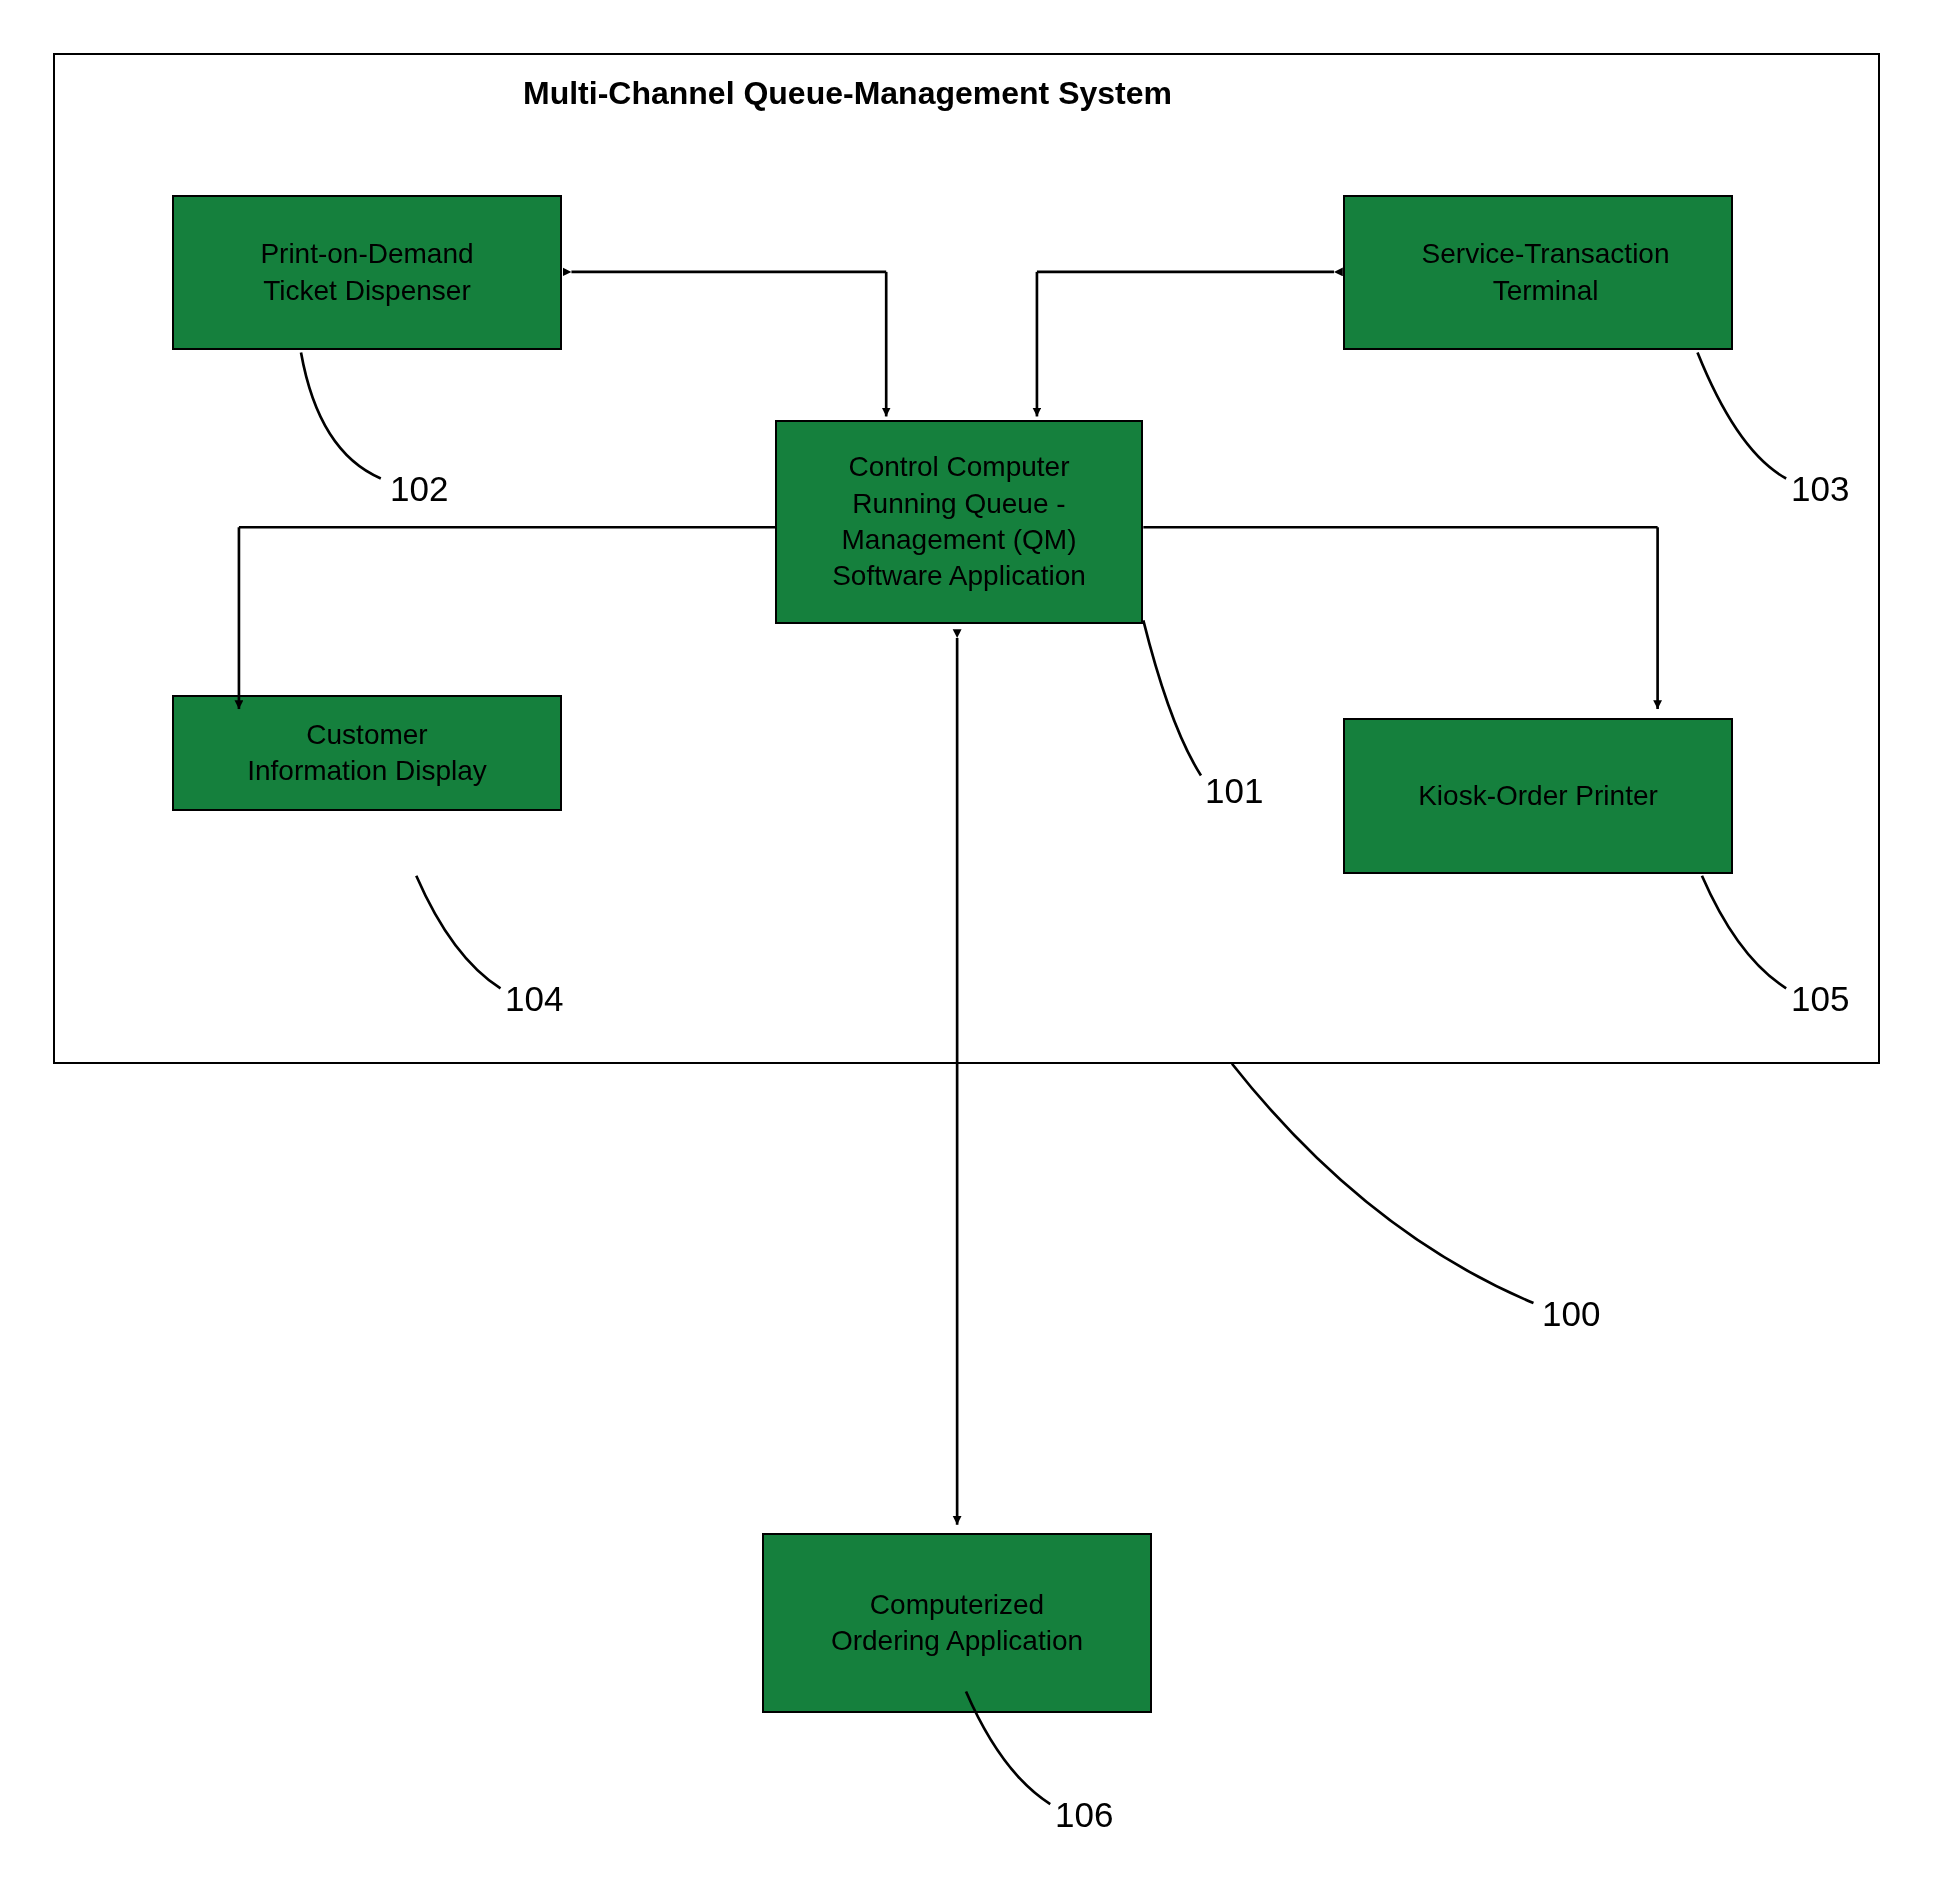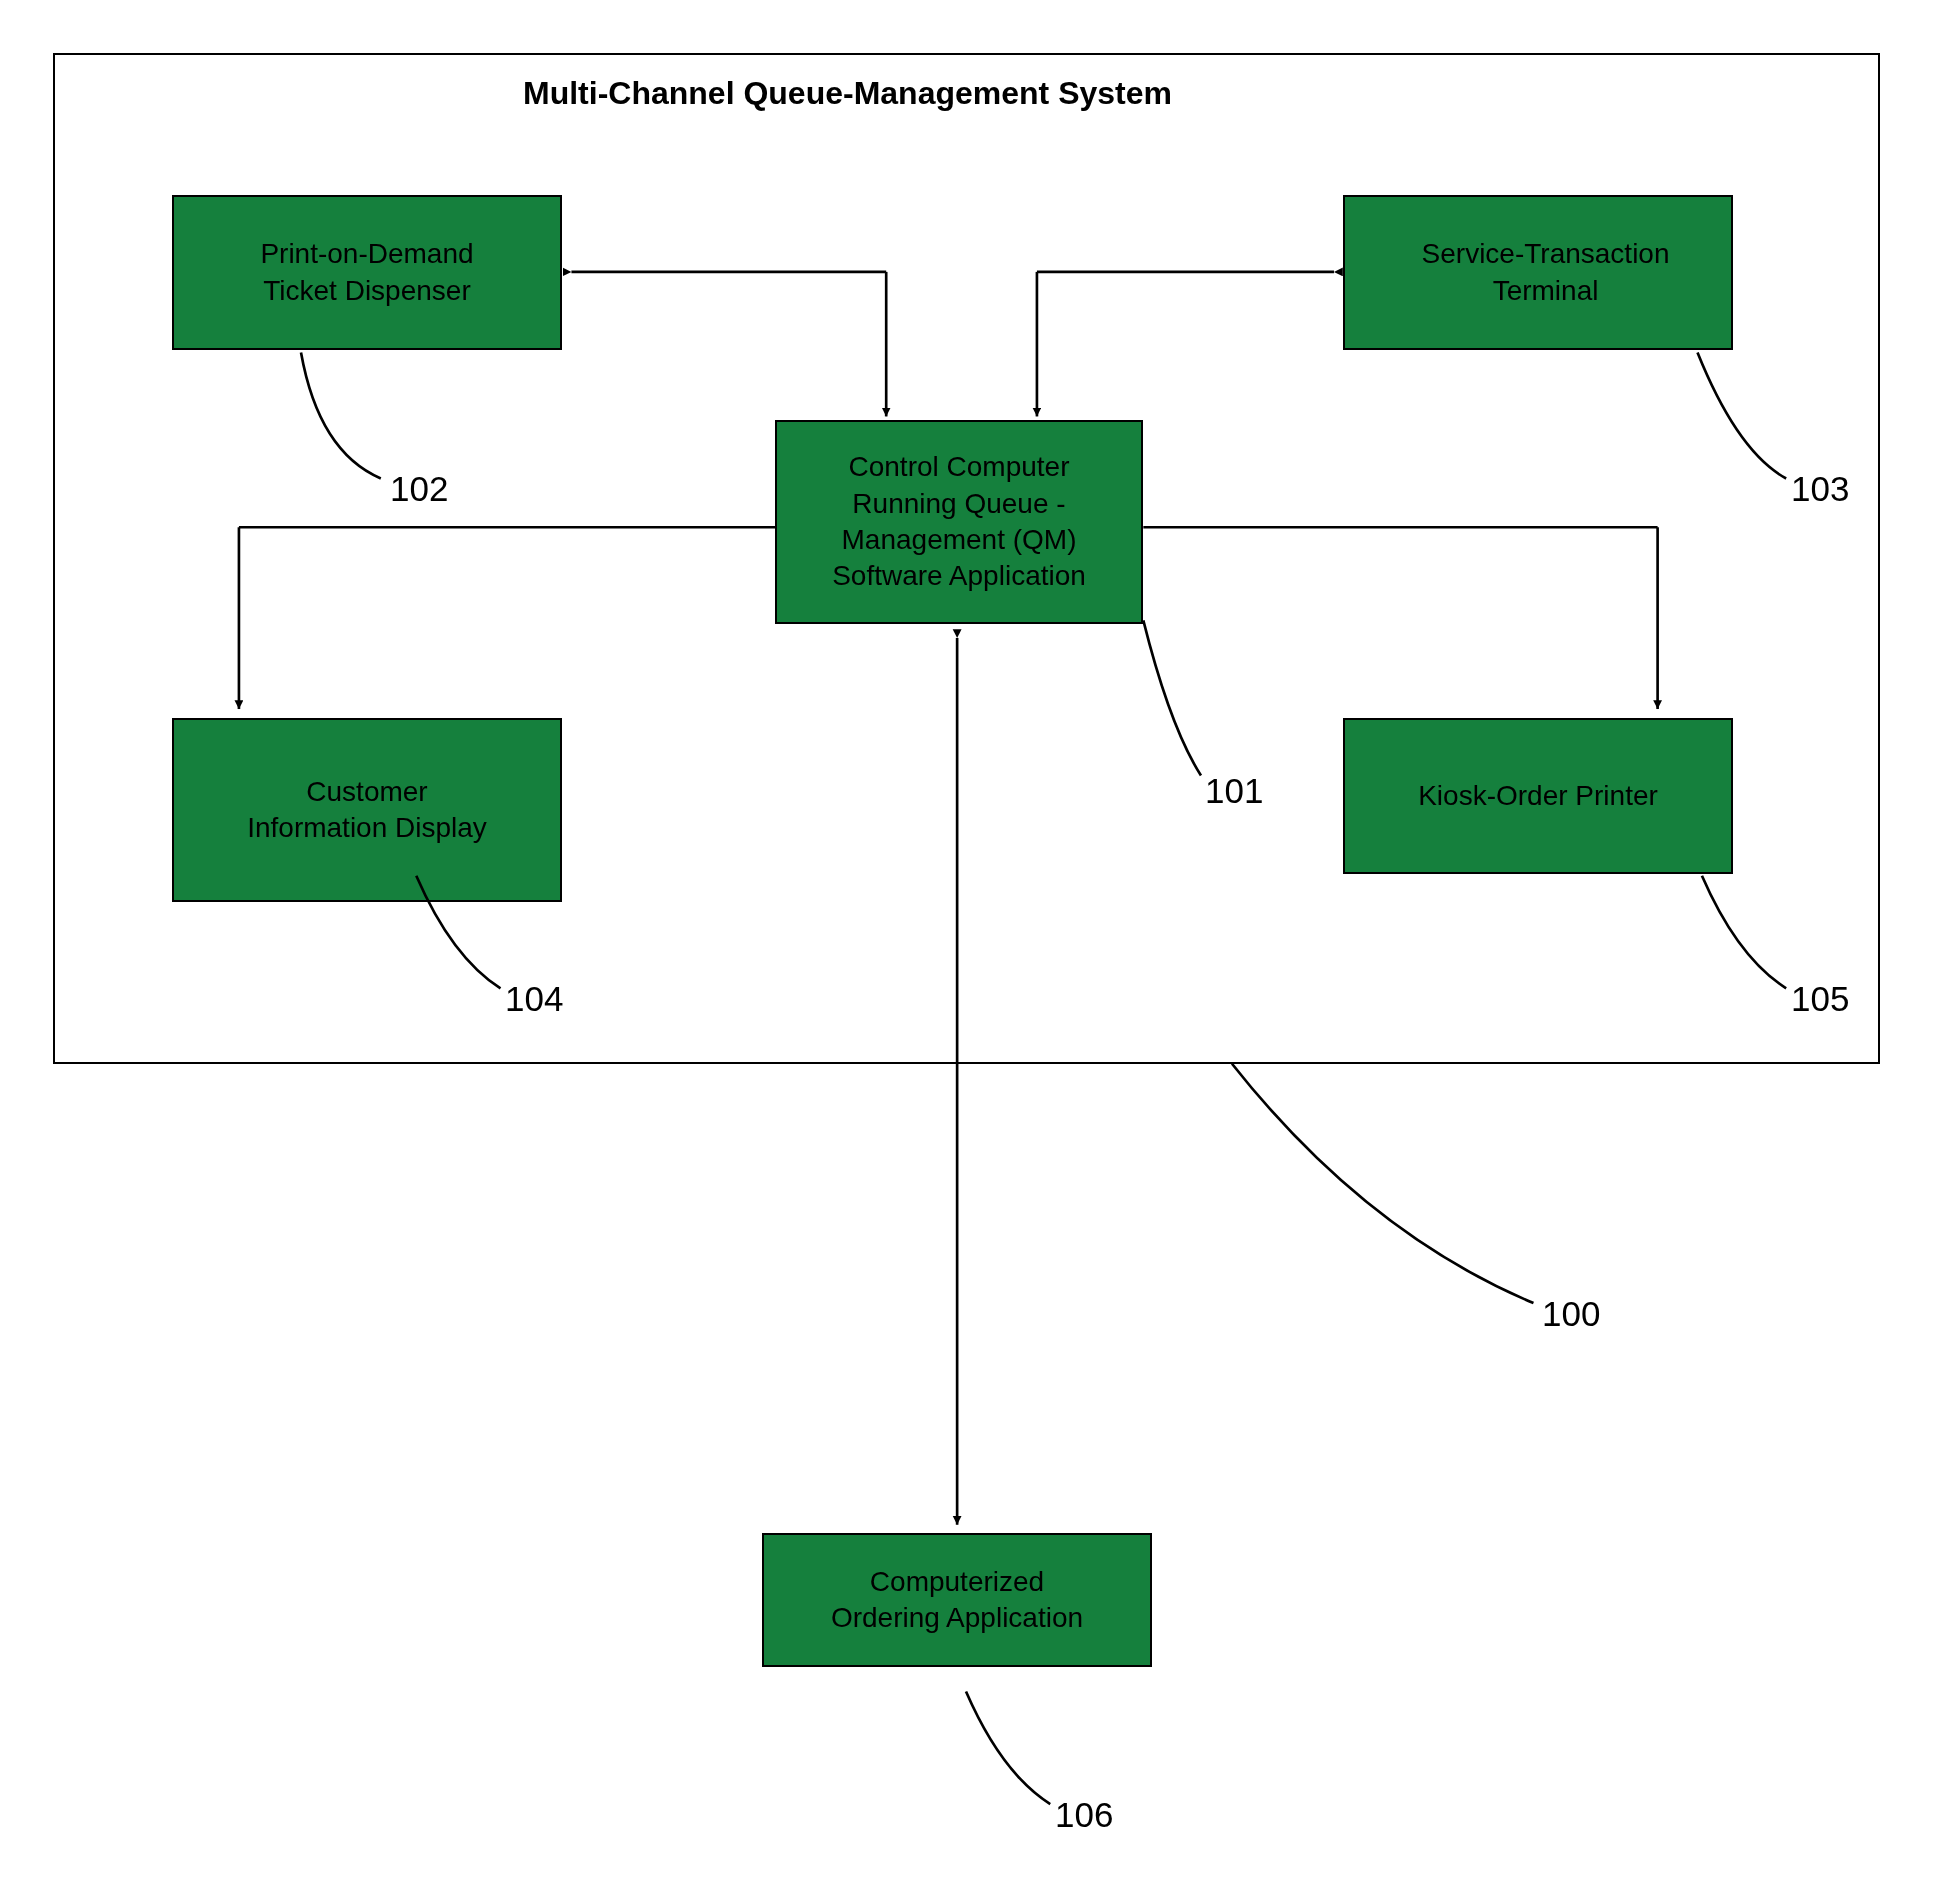--- a/index.html
+++ b/index.html
@@ -61,26 +61,26 @@
 Ticket Dispenser</div>
 
   <div class="box" style="left:1308px; top:160px; width:390px; height:155px; white-space:pre-line;padding-left:24px;">Service-Transaction
 Terminal</div>
 
   <div class="box" style="left:740px; top:385px; width:368px; height:204px; white-space:pre-line;">Control Computer
 Running Queue -
 Management (QM)
 Software Application</div>
 
-  <div class="box" style="left:137px; top:683px; width:390px; height:184px; white-space:pre-line;">Customer
+  <div class="box" style="left:137px; top:660px; width:390px; height:116px; white-space:pre-line;">Customer
 Information Display</div>
 
   <div class="box" style="left:1308px; top:683px; width:390px; height:156px;">Kiosk-Order Printer</div>
 
-  <div class="box" style="left:727px; top:1498px; width:390px; height:134px; white-space:pre-line;">Computerized
+  <div class="box" style="left:727px; top:1498px; width:390px; height:180px; white-space:pre-line;">Computerized
 Ordering Application</div>
 
   <div class="ref-label" style="left:355px; top:434px;">102</div>
   <div class="ref-label" style="left:1756px; top:434px;">103</div>
   <div class="ref-label" style="left:1170px; top:736px;">101</div>
   <div class="ref-label" style="left:470px; top:944px;">104</div>
   <div class="ref-label" style="left:1756px; top:944px;text-align:right;">105</div>
   <div class="ref-label" style="left:1507px; top:1259px;">100</div>
   <div class="ref-label" style="left:1020px; top:1760px;">106</div>
 

